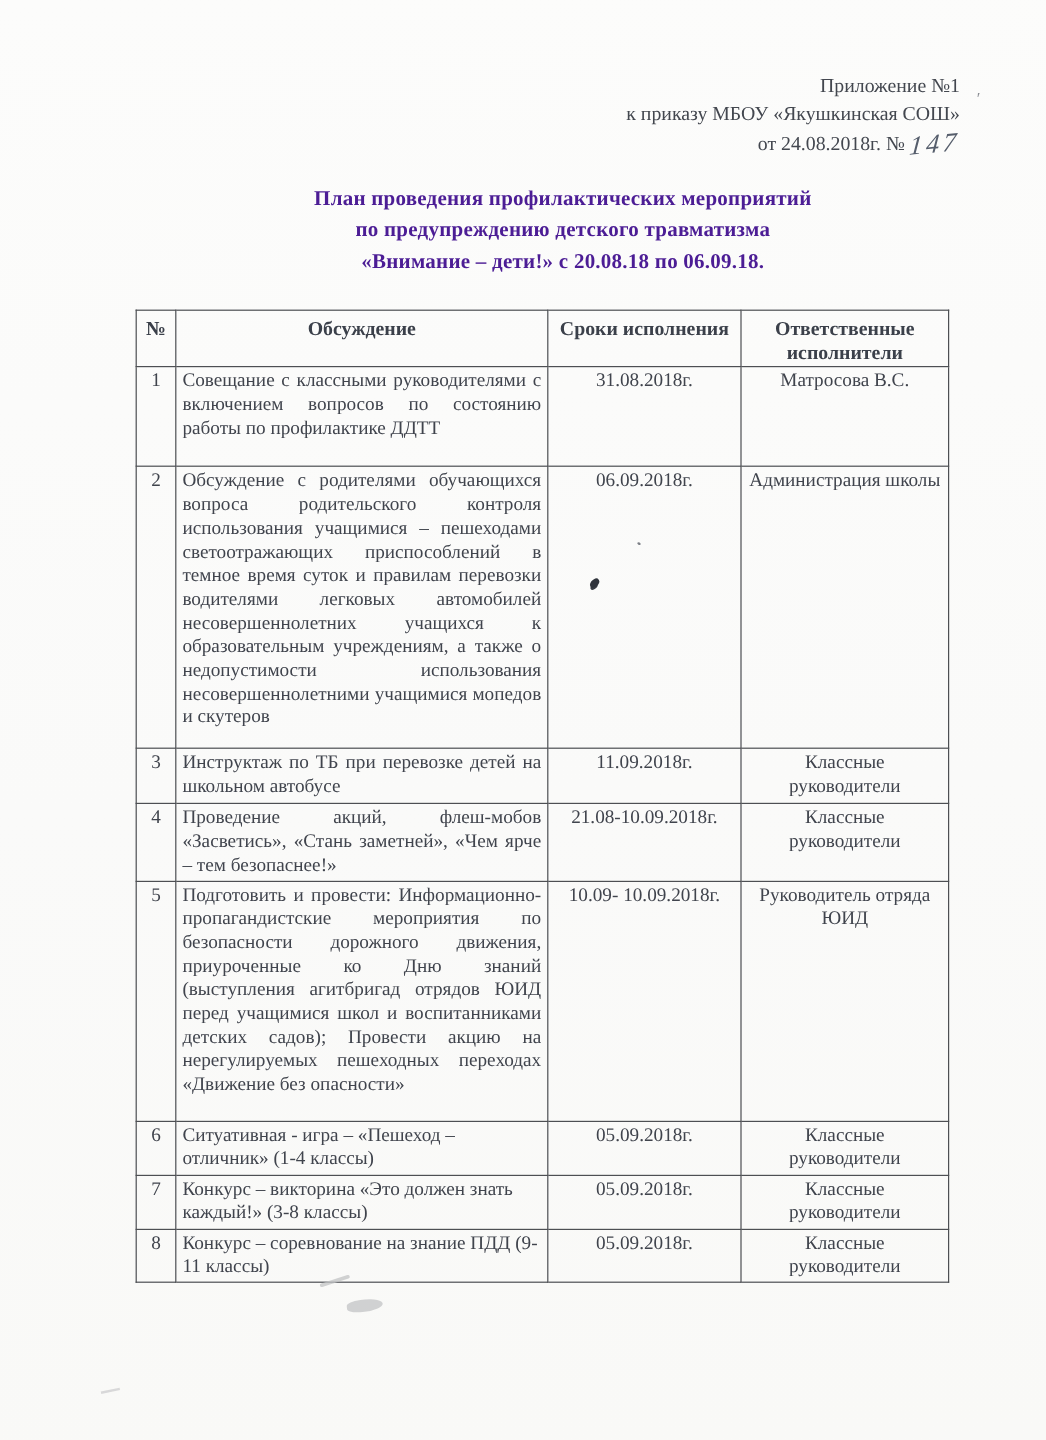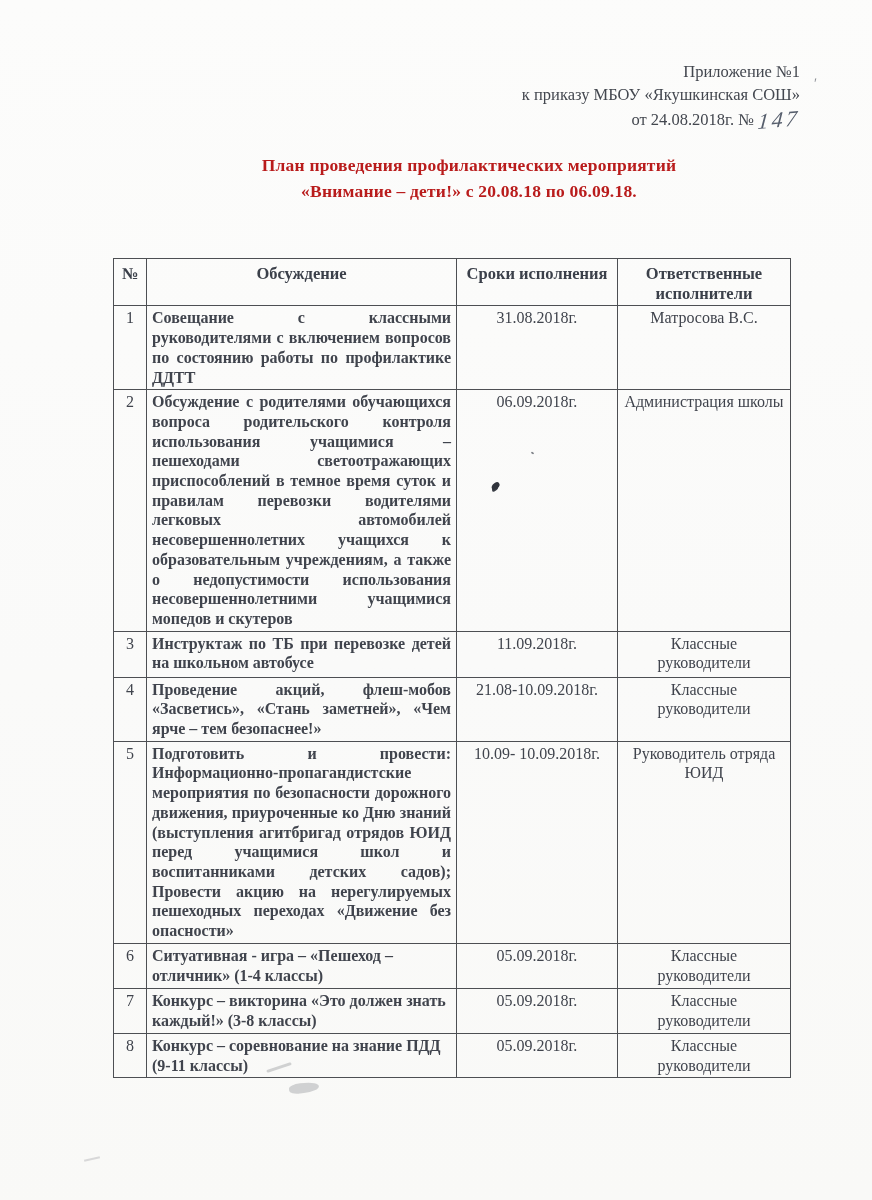--- a/index.html
+++ b/index.html
@@ -34,21 +34,21 @@
     position:absolute; top:76px; left:814px;
     font-size:14px; color:#8a8d93;
   }
 
   
   .doc-title {
     position:absolute; top:152px; left:0; width:100%;
     padding-left:66px;
     text-align:center;
     font-weight:bold; font-size:17.5px; line-height:26px;
-    color:#b91c1c;
+    color:#4c1d95;
     letter-spacing:.2px;
   }
 
   
   table.plan {
     position:absolute; top:258px; left:113px;
     width:677px;
     border-collapse:collapse; table-layout:fixed;
     font-size:16px; line-height:19.7px; color:#40444d;
   }
@@ -59,21 +59,21 @@
   table.plan th, table.plan td {
     border:1px solid #4d4f53;
     vertical-align:top;
     padding:2px 5px;
   }
   table.plan th {
     font-weight:bold; text-align:center; font-size:16.5px;
     padding-top:5px; color:#3b404a;
   }
   td.c-num  { text-align:center; padding-top:3px; }
-  td.c-event{ text-align:left; padding-left:7px; padding-right:7px;font-weight:bold; }
+  td.c-event{ text-align:left; padding-left:7px; padding-right:7px; }
   tr.justify td.c-event { text-align:justify; text-align-last:left; }
   td.c-date { text-align:center; padding-top:3px; }
   td.c-resp { text-align:center; padding-top:3px;margin-top:35px; }
 
   
   .ink-speck {
     position:absolute; left:491px; top:483px;
     width:9px; height:6px;
     background:#30343c;
     border-radius:60% 40% 55% 45%;
@@ -110,20 +110,21 @@
 <span class="corner-mark">ʹ</span>
 
 <div class="doc-header">
   <div>Приложение №1</div>
   <div>к приказу МБОУ «Якушкинская СОШ»</div>
   <div><span>от 24.08.2018г. №</span><span class="handwritten">147</span></div>
 </div>
 
 <div class="doc-title">
   <div>План проведения профилактических мероприятий</div>
+  <div>по предупреждению детского травматизма</div>
   <div>«Внимание – дети!»  с 20.08.18 по 06.09.18.</div>
 </div>
 
 <table class="plan">
   <colgroup>
     <col class="w-num">
       <col class="w-evt">
       <col class="w-date">
       <col class="w-resp">
   </colgroup>

